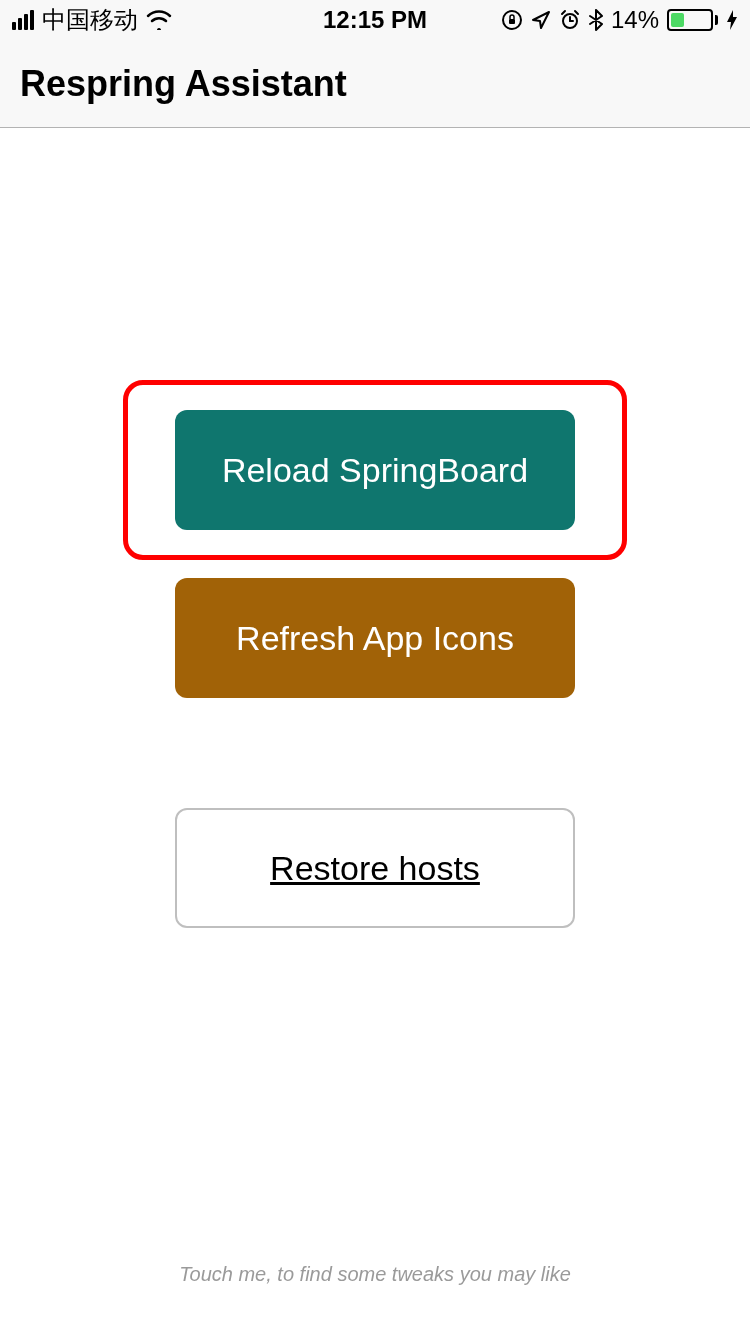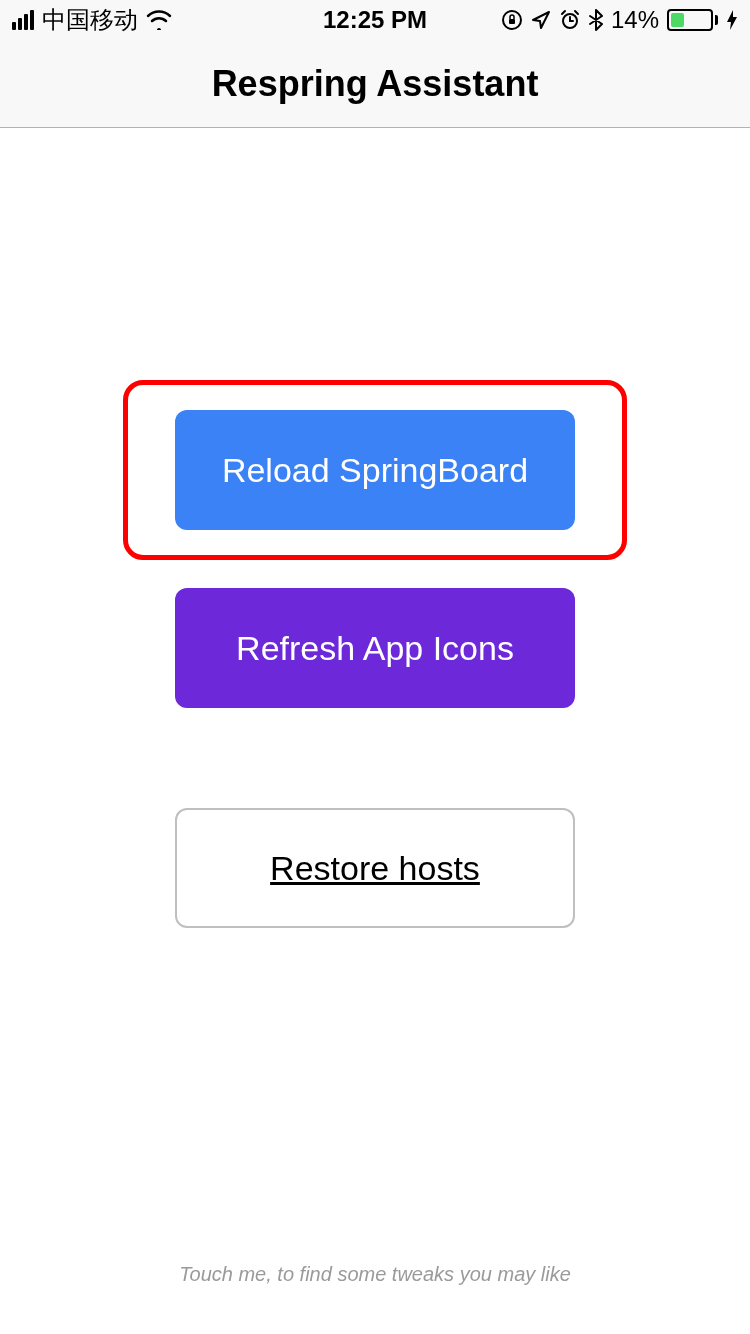--- a/index.html
+++ b/index.html
@@ -85,21 +85,21 @@
     }
 
     
     .nav-bar {
       height: 88px;
       width: 100%;
       background: #f8f8f8;
       border-bottom: 1px solid #b3b3b3;
       display: flex;
       align-items: center;
-      justify-content: center;
+      padding-left: 20px;
     }
     .nav-title {
       font-size: 36px;
       font-weight: 700;
       color: #000;
     }
 
     
     .content {
       position: relative;
@@ -124,30 +124,29 @@
       height: 120px;
       border-radius: 12px;
       display: flex;
       align-items: center;
       justify-content: center;
       font-size: 34px;
       cursor: pointer;
       border: none;
     }
     .btn-primary {
-      background: #3b82f6;
+      background: #0f766e;
       color: #ffffff;
     }
     .btn-secondary {
       position: absolute;
       left: 175px;
       top: 450px;
-      background: #6d28d9;
+      background: #a16207;
       color: #ffffff;
-      margin-top: 10px;
     }
     .btn-outline {
       position: absolute;
       left: 175px;
       top: 680px;
       background: #ffffff;
       color: #000;
       border: 2px solid #bfbfbf;
       text-decoration: underline;
     }
@@ -176,21 +175,21 @@
     <div>中国移动</div>
     <div class="wifi-icon">
       <svg width="26" height="20" viewBox="0 0 26 20">
         <path d="M13 18 a2 2 0 1 0 0.001 0 Z" fill="#000"></path>
         <path d="M6 11 a10 10 0 0 1 14 0" stroke="#000" stroke-width="2.5" fill="none" stroke-linecap="round"></path>
         <path d="M2 6 a16 16 0 0 1 22 0" stroke="#000" stroke-width="2.5" fill="none" stroke-linecap="round"></path>
       </svg>
     </div>
   </div>
 
-  <div class="status-center">12:25 PM</div>
+  <div class="status-center">12:15 PM</div>
 
   <div class="status-right">
     <div class="lock-icon">
       <svg width="22" height="22" viewBox="0 0 22 22">
         <circle cx="11" cy="11" r="9" stroke="#000" stroke-width="2" fill="none"></circle>
         <rect x="8" y="10" width="6" height="5" fill="#000" rx="1"></rect>
         <path d="M9 10 v-2 a2 2 0 0 1 4 0 v2" stroke="#000" stroke-width="1.5" fill="none"></path>
       </svg>
     </div>
     <div class="loc-icon">

